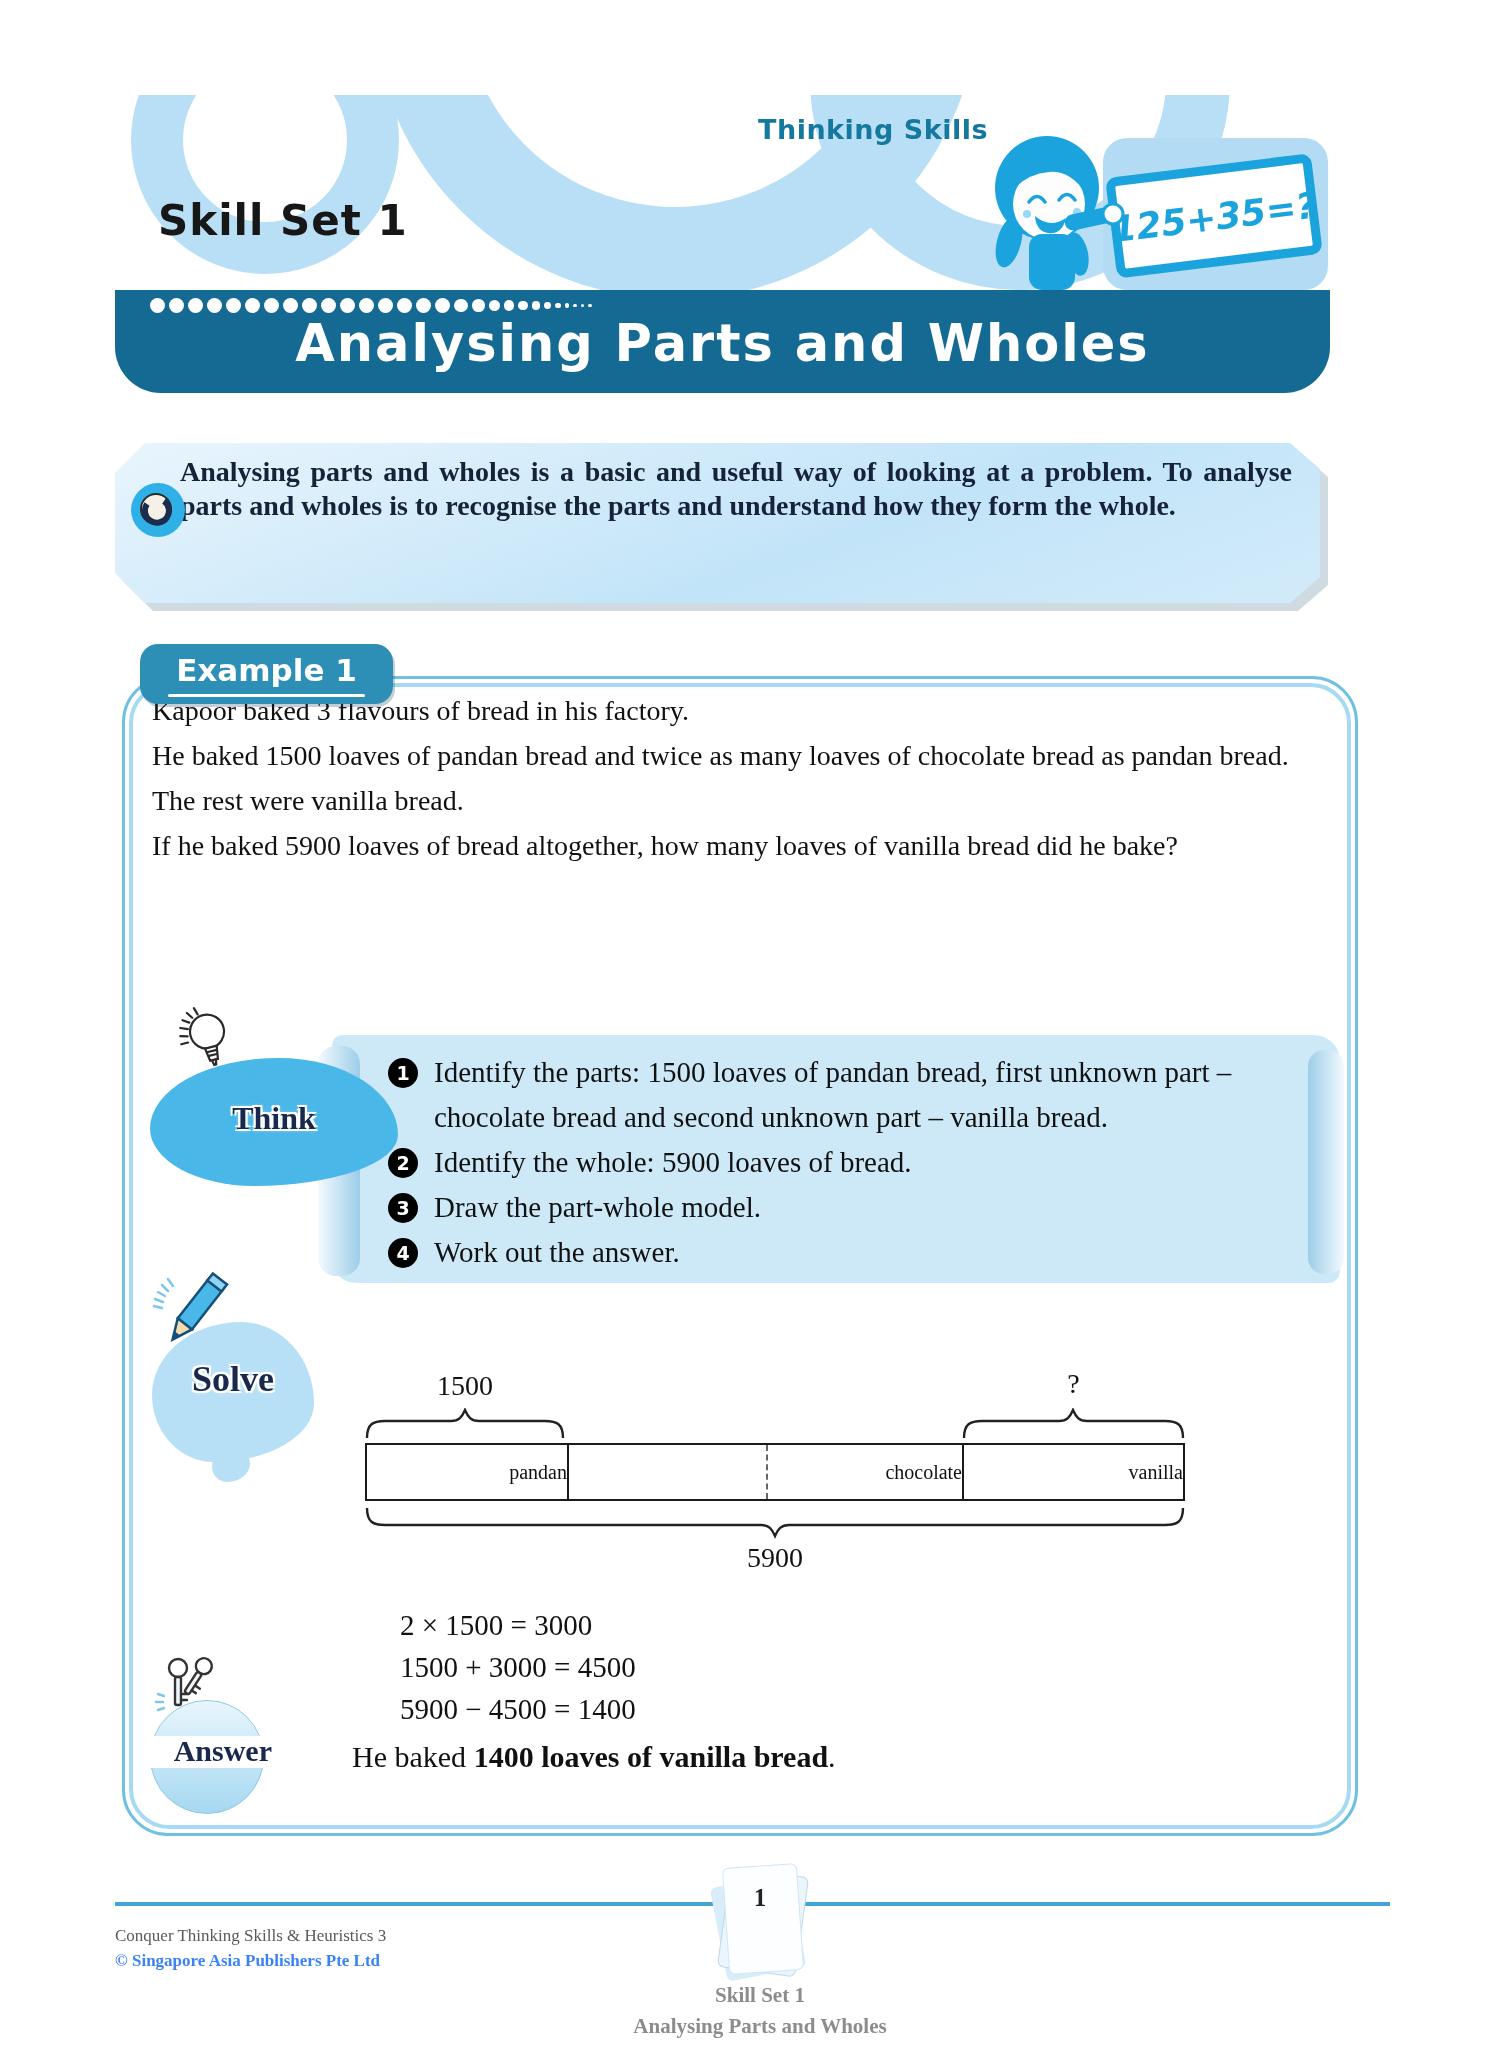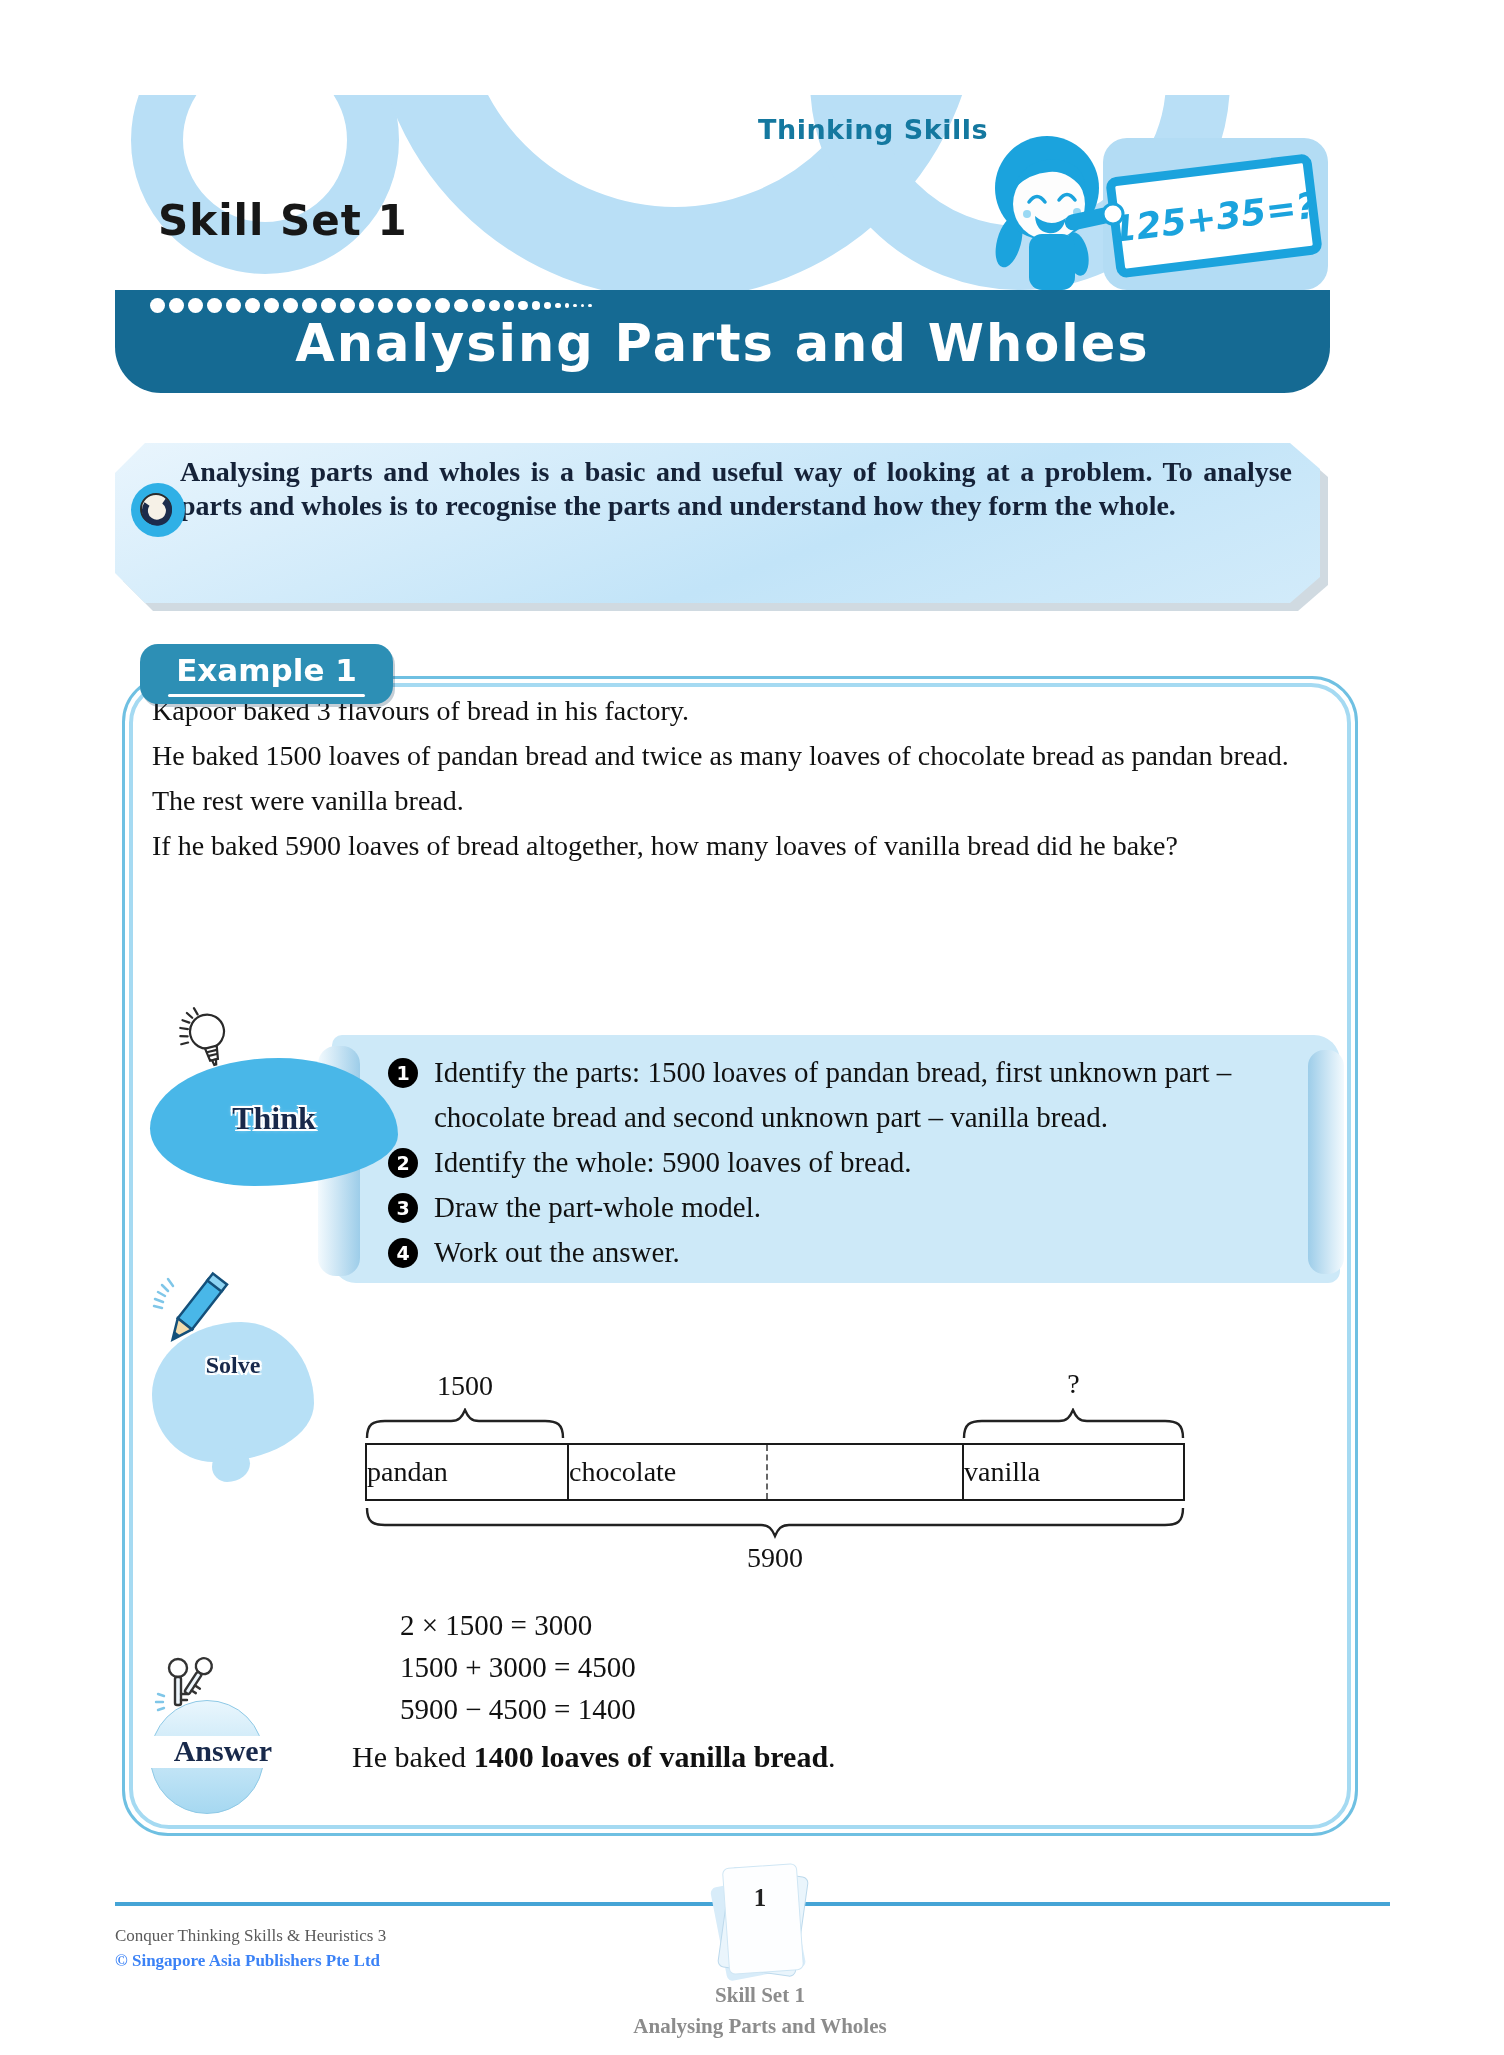--- a/index.html
+++ b/index.html
@@ -65,28 +65,28 @@
   .think-blob{position:absolute;left:150px;top:1058px;width:248px;height:128px;z-index:5;
         background:#49b7e8;border-radius:52% 48% 58% 42%/55% 60% 40% 45%;}
   .think-label{position:absolute;left:0;top:42px;width:100%;text-align:center;font-size:32px;}
   .bulb-icon{position:absolute;left:172px;top:1004px;width:70px;height:80px;z-index:6;transform:rotate(-14deg);}
 
   
   .solve-blob{position:absolute;left:152px;top:1322px;width:162px;height:140px;z-index:4;
         background:#b7e0f6;border-radius:55% 45% 62% 38%/52% 58% 42% 48%;}
   .solve-tail{position:absolute;left:212px;top:1448px;width:38px;height:34px;z-index:4;
         background:#b7e0f6;border-radius:50% 50% 60% 40%/55% 45% 55% 45%;}
-  .solve-label{position:absolute;left:0;top:30px;width:100%;text-align:center;font-size:24px;}
+  .solve-label{position:absolute;left:0;top:36px;width:100%;text-align:center;font-size:36px;}
   .pencil-icon{position:absolute;left:146px;top:1266px;width:90px;height:100px;z-index:5;}
 
   .model-label{position:absolute;text-align:center;font-size:28px;z-index:4;}
   .brace{position:absolute;z-index:4;}
   .bar{position:absolute;left:365px;top:1443px;width:820px;height:58px;z-index:4;
         display:flex;background:#fff;border:2px solid #1a1a1a;box-sizing:border-box;}
-  .bar-cell{box-sizing:border-box;text-align:left;font-size:28px;line-height:54px;}
+  .bar-cell{box-sizing:border-box;text-align:right;font-size:20px;line-height:54px;}
   .cell-pandan{flex:0 0 200px;}
   .cell-chocolate{flex:0 0 395px;border-left:2px solid #1a1a1a;position:relative;}
   .cell-chocolate::after{content:"";position:absolute;left:50%;top:0;bottom:0;border-left:2px dashed #666;}
   .cell-vanilla{flex:1 1 auto;border-left:2px solid #1a1a1a;}
 
   .equations{position:absolute;left:400px;top:1604px;font-size:29px;line-height:42px;z-index:4;}
 
   
   .answer-circle{position:absolute;left:150px;top:1700px;width:112px;height:112px;z-index:4;
         border-radius:50%;background:linear-gradient(180deg,#e9f6fd,#a6d8f1);border:1px solid #8ec9e6;}

